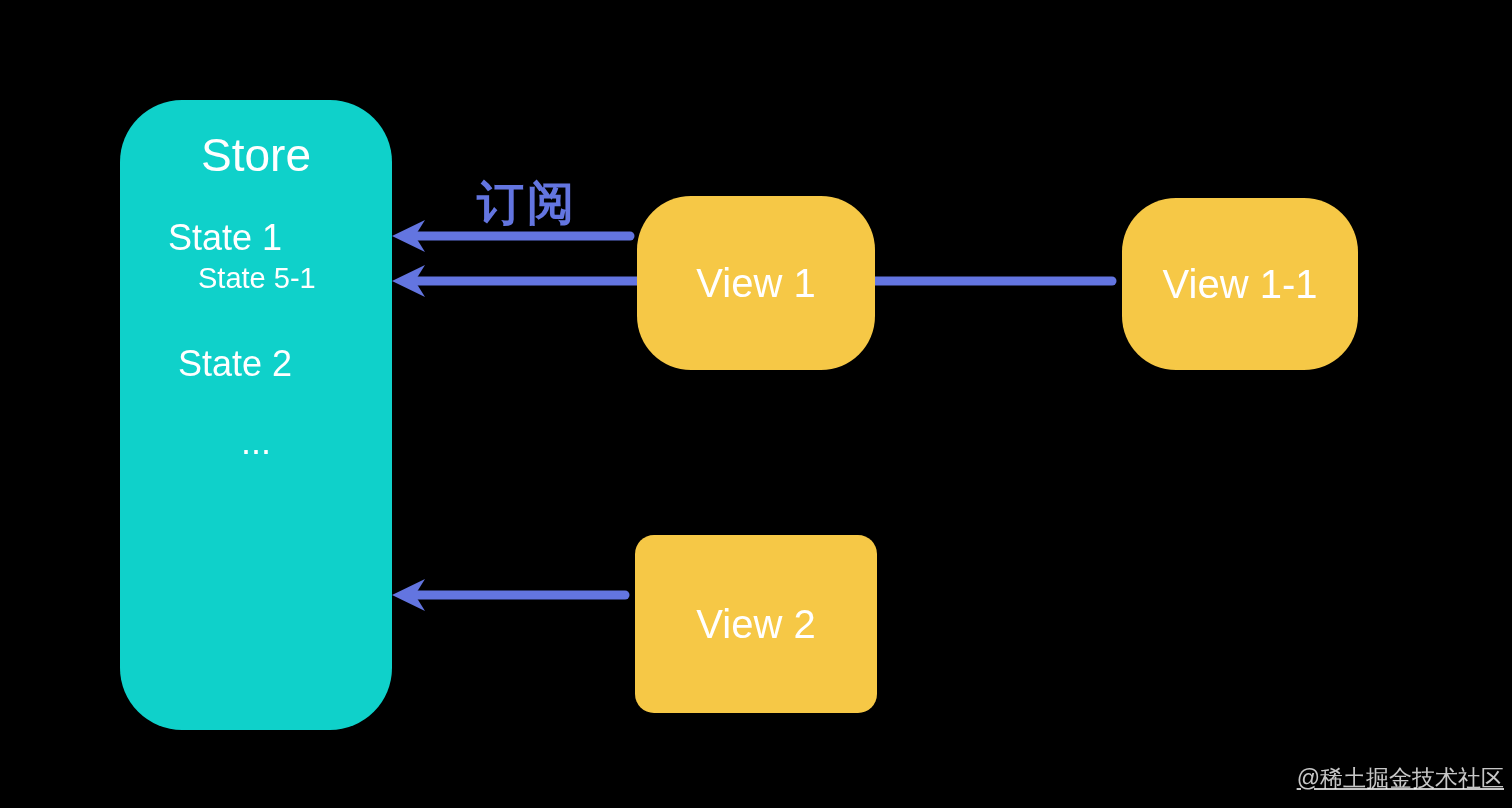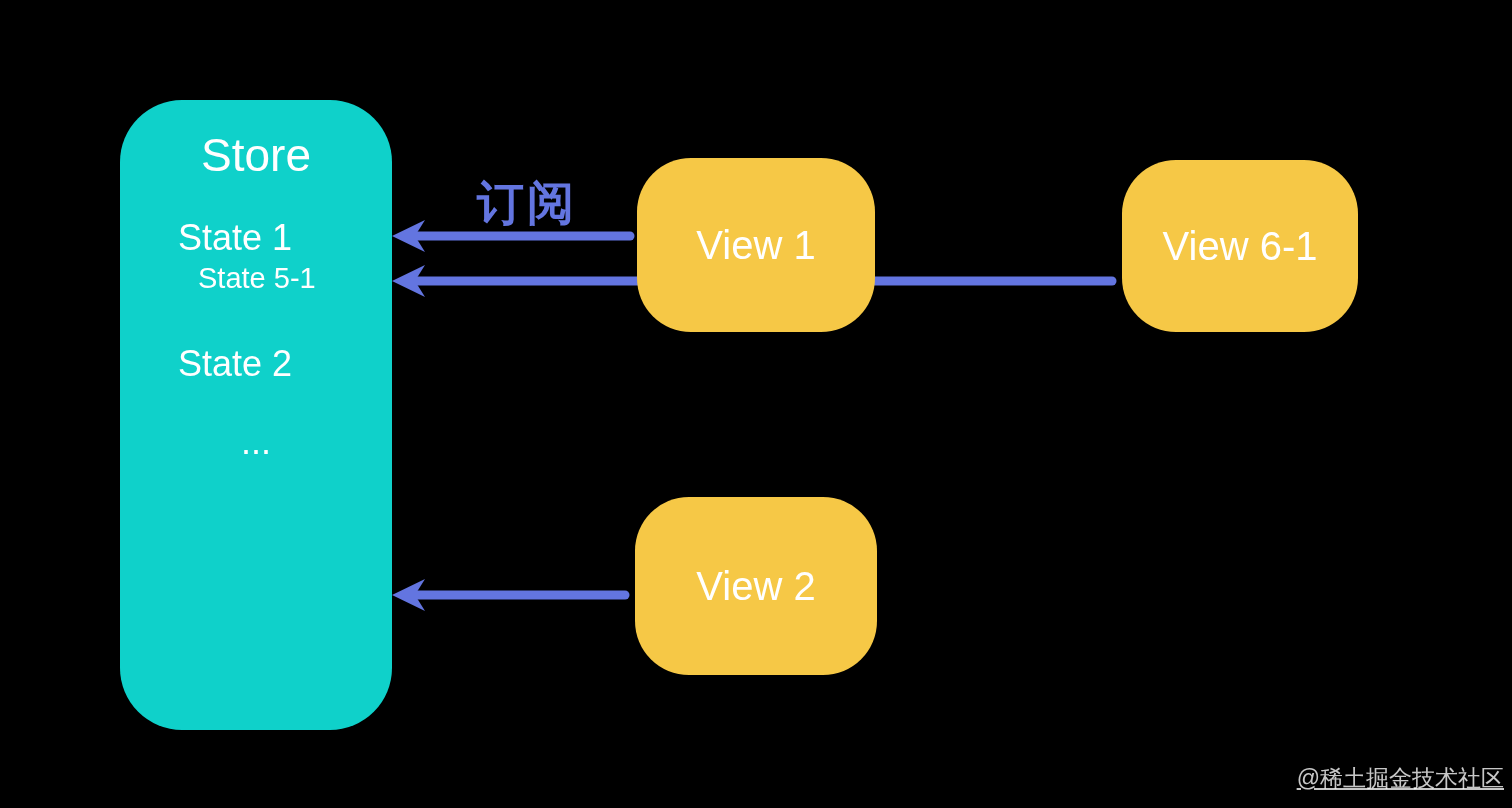--- a/index.html
+++ b/index.html
@@ -36,33 +36,34 @@
     width: 272px; height: 630px;
     background: var(--c-store);
     border-radius: 62px;
   }
   .store-title {
     position: absolute; top: 28px; left: 0;
     width: 100%; text-align: center;
     font-size: 46px;
   }
   .state { position: absolute; font-size: 36px; line-height: 1.1; white-space: nowrap; }
-  .state-1   { left: 58px;  top: 118px; }
+  .state-1   { left: 48px;  top: 118px; }
   .state-1-1 { left: 78px;  top: 163px; font-size: 29px; }
   .state-2   { left: 58px;  top: 244px; text-align: right; }
   .state-dots{ left: 0;     top: 322px; width: 100%; text-align: center; }
   .view {
     background: var(--c-view);
     border-radius: 54px;
     display: flex; align-items: center; justify-content: center;
     font-size: 40px;
+    margin-top: 38px;
   }
   .view-1   { left: 637px;  top: 158px; width: 238px; height: 174px; }
   .view-1-1 { left: 1122px; top: 160px; width: 236px; height: 172px; }
-  .view-2   { left: 635px;  top: 497px; width: 242px; height: 178px; }
+  .view-2   { left: 635px;  top: 497px; width: 242px; height: 178px; border-radius: 19px; }
   .subscribe-label {
     position: absolute; z-index: 3;
     left: 477px; top: 172px;
     font-size: 47px; font-weight: 700;
     color: var(--c-arrow);
     letter-spacing: 3px;
     white-space: nowrap;
   }
   .watermark {
     position: absolute; z-index: 3;
@@ -99,21 +100,21 @@
     <div class="state state-1-1">State 5-1</div>
     <div class="state state-2">State 2</div>
     <div class="state state-dots">...</div>
   </div>
 
   <div class="node view view-1">
     <span>View 1</span>
   </div>
 
   <div class="node view view-1-1">
-    <span>View 6-1</span>
+    <span>View 1-1</span>
   </div>
 
   <div class="node view view-2">
     <span>View 2</span>
   </div>
 
   <div class="subscribe-label">订阅</div>
 
   <div class="watermark">@稀土掘金技术社区</div>
 

